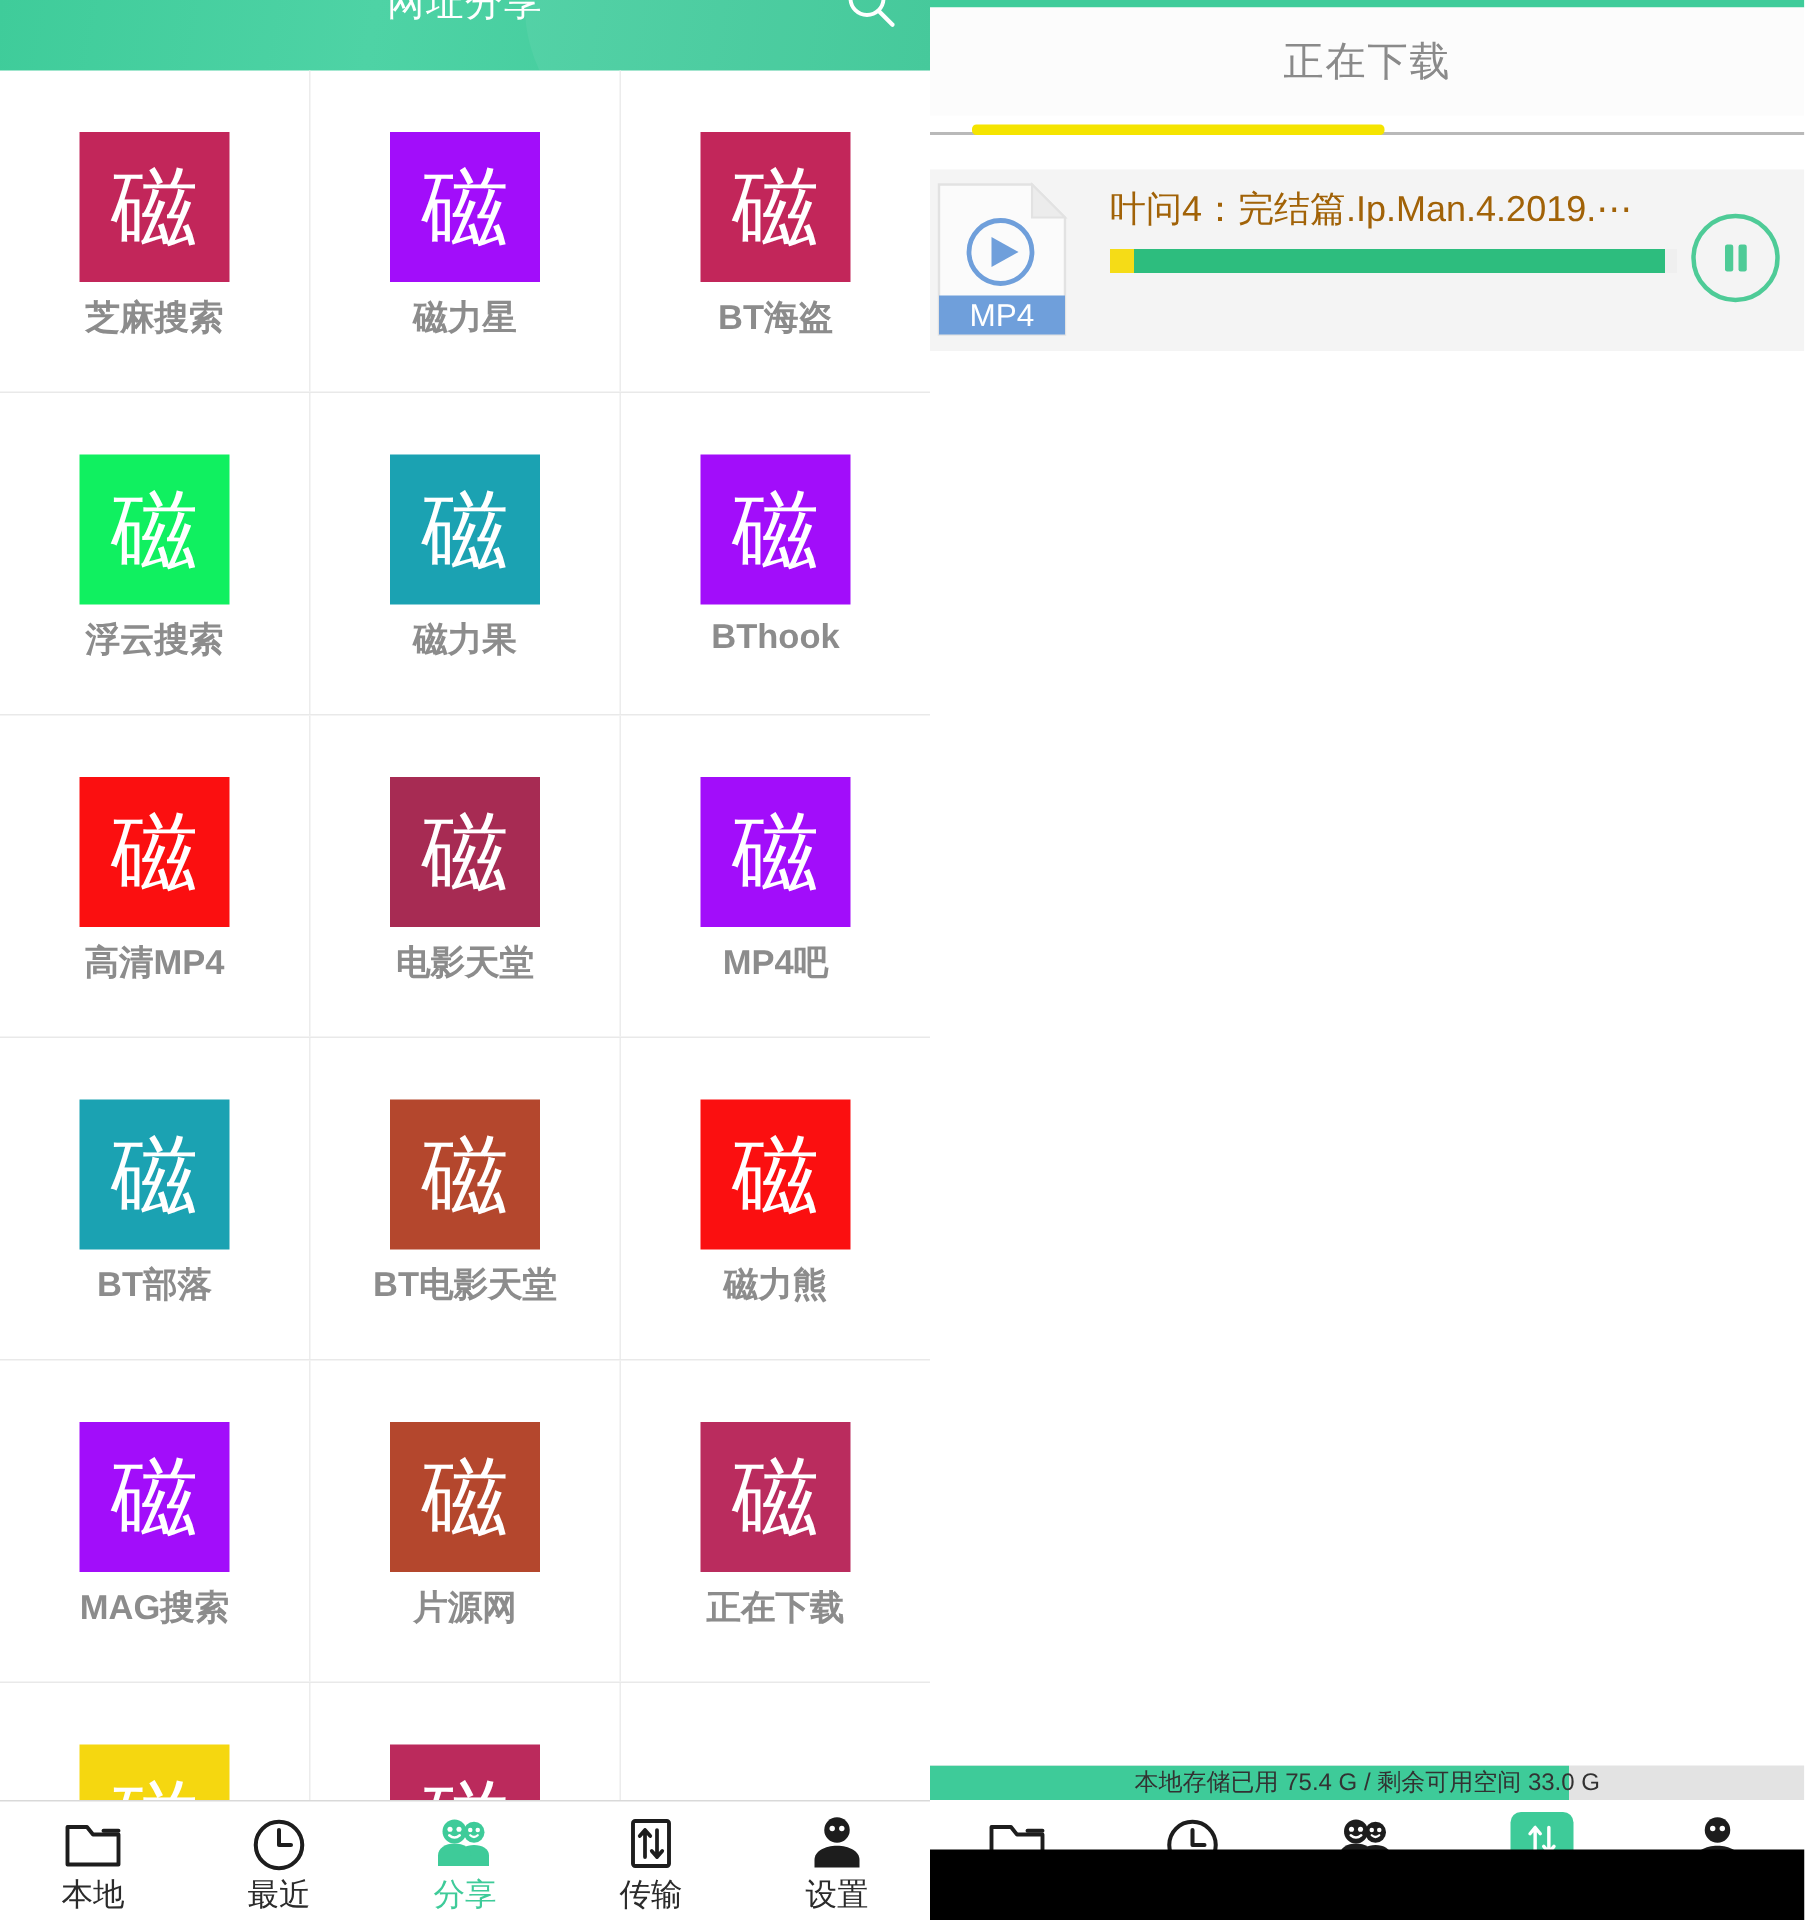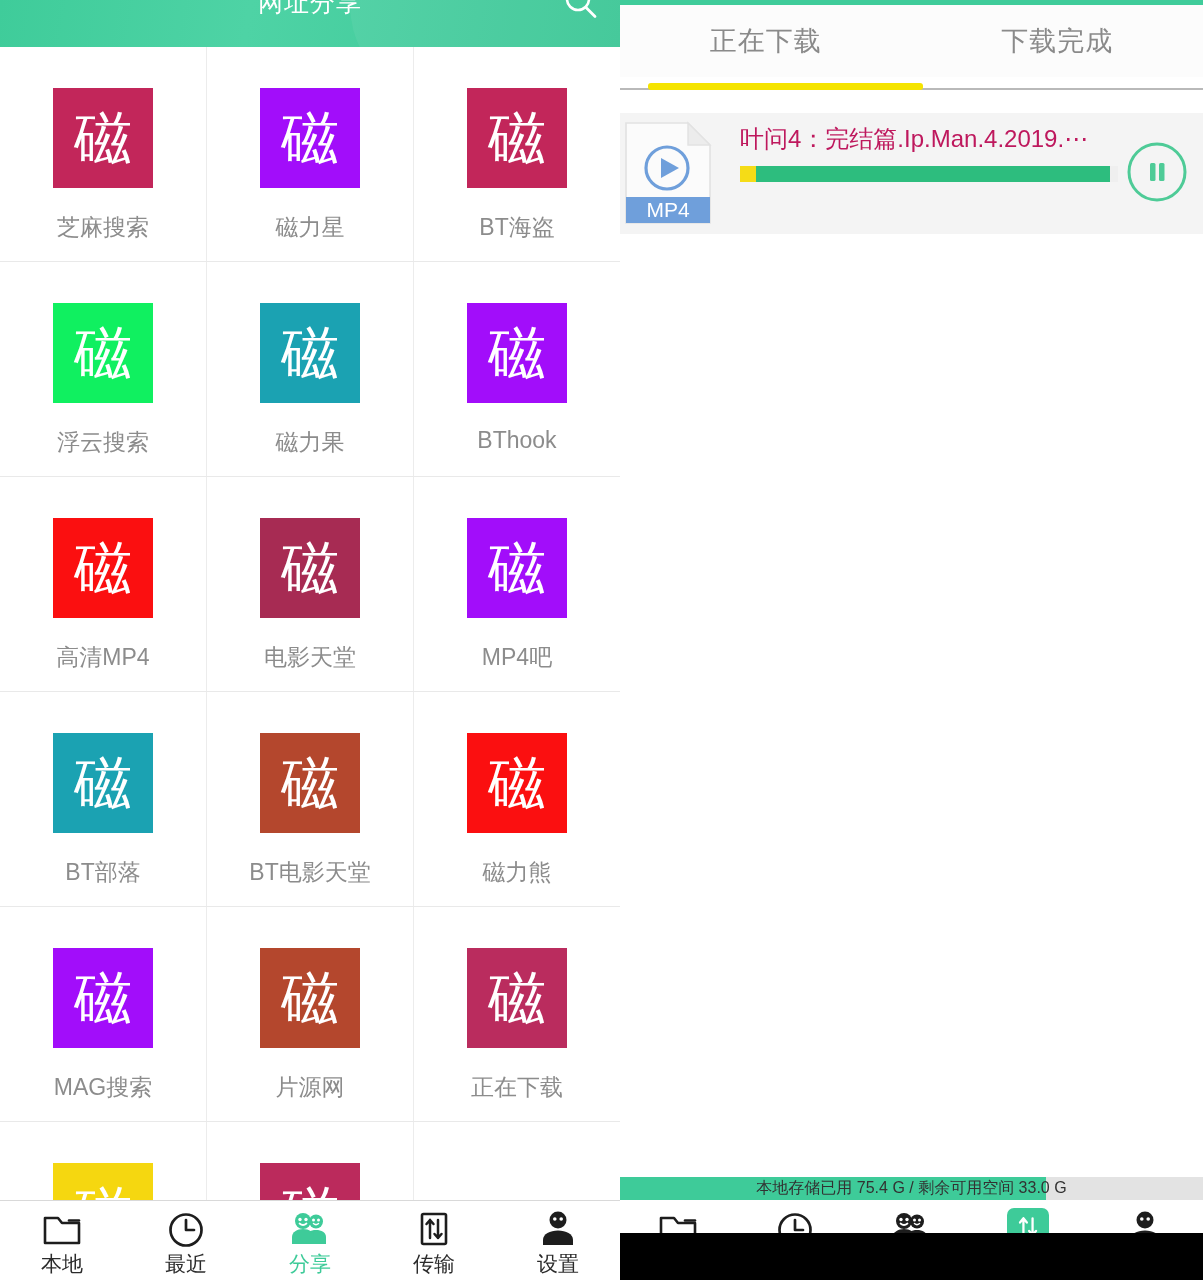--- a/index.html
+++ b/index.html
@@ -51,21 +51,21 @@
   .grid-cell:last-child{ border-right:none; }
   .tile{
     width:100px; height:100px;
     display:flex; align-items:center; justify-content:center;
     color:#ffffff; font-size:58px; line-height:1;
     font-family:"DejaVu Sans","Liberation Sans",sans-serif;
     font-weight:300;
     letter-spacing:0;
   }
   .tile-label{
-    margin-top:24px; font-size:23px; color:#8c8c8c; white-space:nowrap;
+    margin-top:8px; font-size:23px; color:#8c8c8c; white-space:nowrap;font-weight:bold;
   }
   .grid-cell.empty .tile{ background:transparent !important; }
 
   
   #left-tabbar{
     position:absolute; left:0; bottom:0; width:620px; height:80px;
     background:#ffffff; border-top:1px solid #d9d9d9;
     display:flex; align-items:center;
   }
   .tabitem{
@@ -104,21 +104,21 @@
 
   #dl-item{
     position:absolute; left:0; top:113px; width:583px; height:121px;
     background:#f4f4f4;
   }
   #file-icon{
     position:absolute; left:4px; top:8px; width:88px; height:104px;
   }
   #dl-filename{
     position:absolute; left:120px; top:10px; width:380px;
-    font-size:24px; color:#be185d; white-space:nowrap; overflow:hidden;
+    font-size:24px; color:#a16207; white-space:nowrap; overflow:hidden;
   }
   #dl-progress-track{
     position:absolute; left:120px; top:53px; width:378px; height:16px;
     background:#efefef;
   }
   #dl-progress-yellow{
     position:absolute; left:0; top:0; width:16px; height:16px;
     background:#f5dc17;
   }
   #dl-progress-green{
@@ -318,21 +318,20 @@
         </div>
       </div>
   </div>
 
   <div id="right-panel">
 
     <div id="right-topstrip"></div>
 
     <div id="tabs-row">
       <div class="dl-tab">正在下载</div>
-      <div class="dl-tab">下载完成</div>
     </div>
     <div id="tab-underline-track"></div>
     <div id="tab-underline" style="background: rgb(245, 228, 0);"></div>
 
     <div id="dl-item">
 
       <div id="file-icon">
         <svg viewBox="0 0 88 104" width="88" height="104">
           <path d="M2 2 H64 L86 24 V102 H2 Z" fill="#fbfbfb" stroke="#e2e2e2" stroke-width="1.6"></path>
           <path d="M64 2 L86 24 H64 Z" fill="#ececec" stroke="#e2e2e2" stroke-width="1.4"></path>

